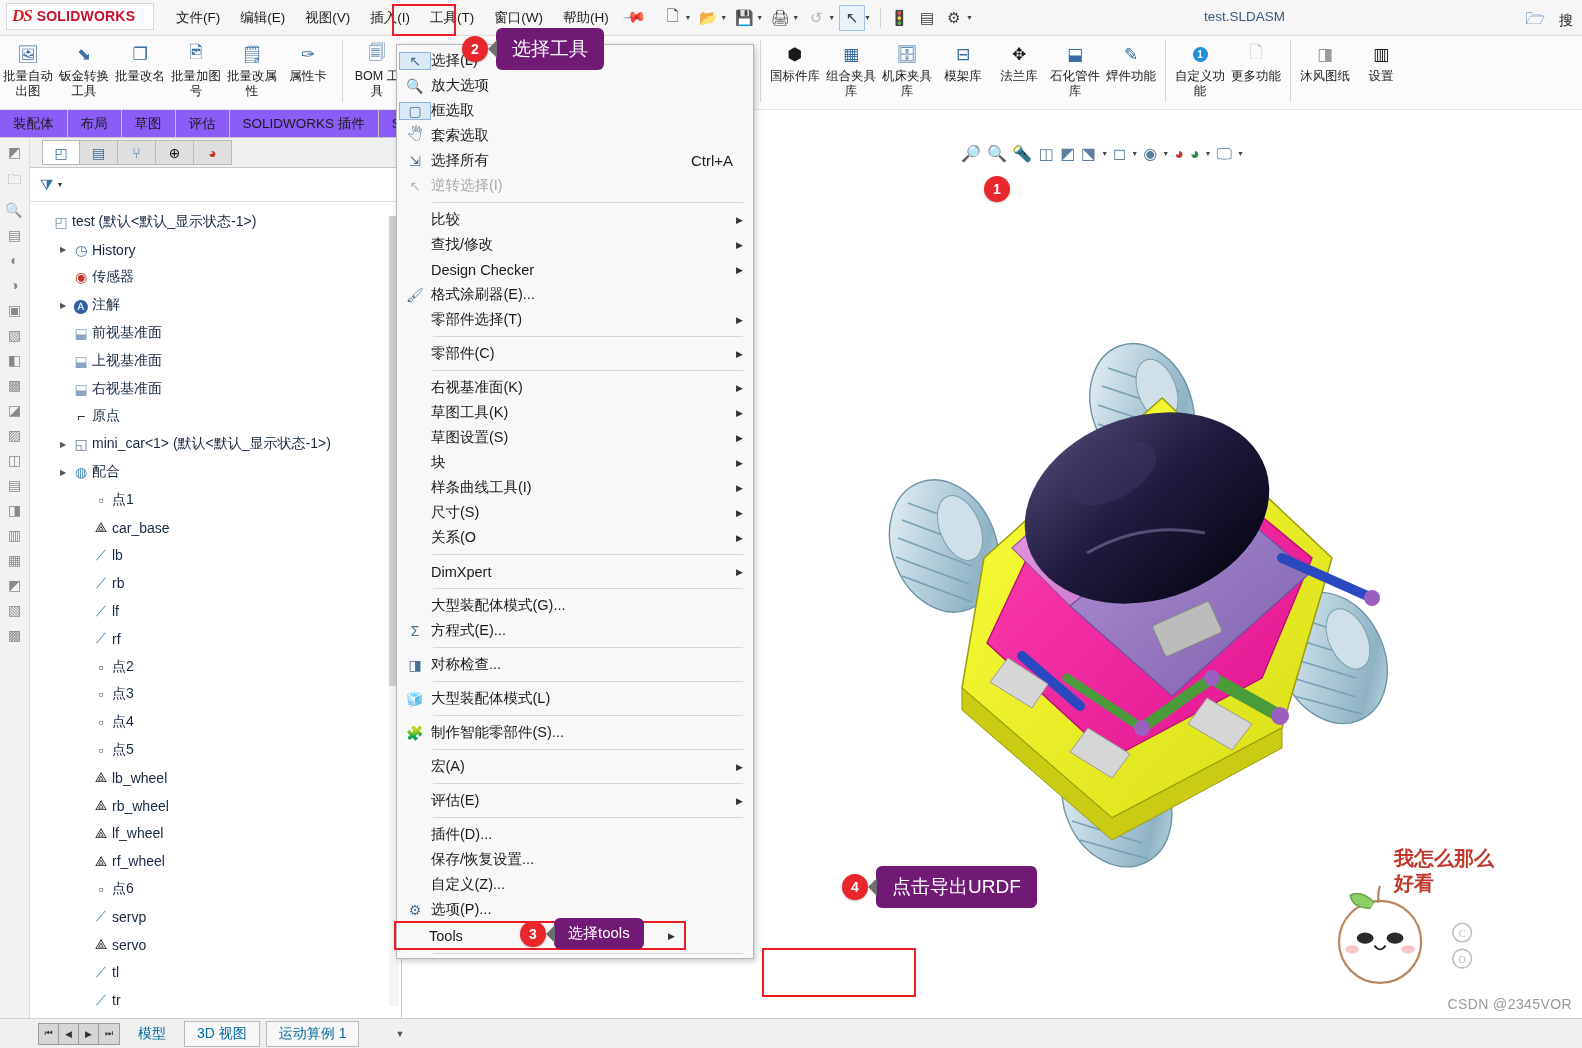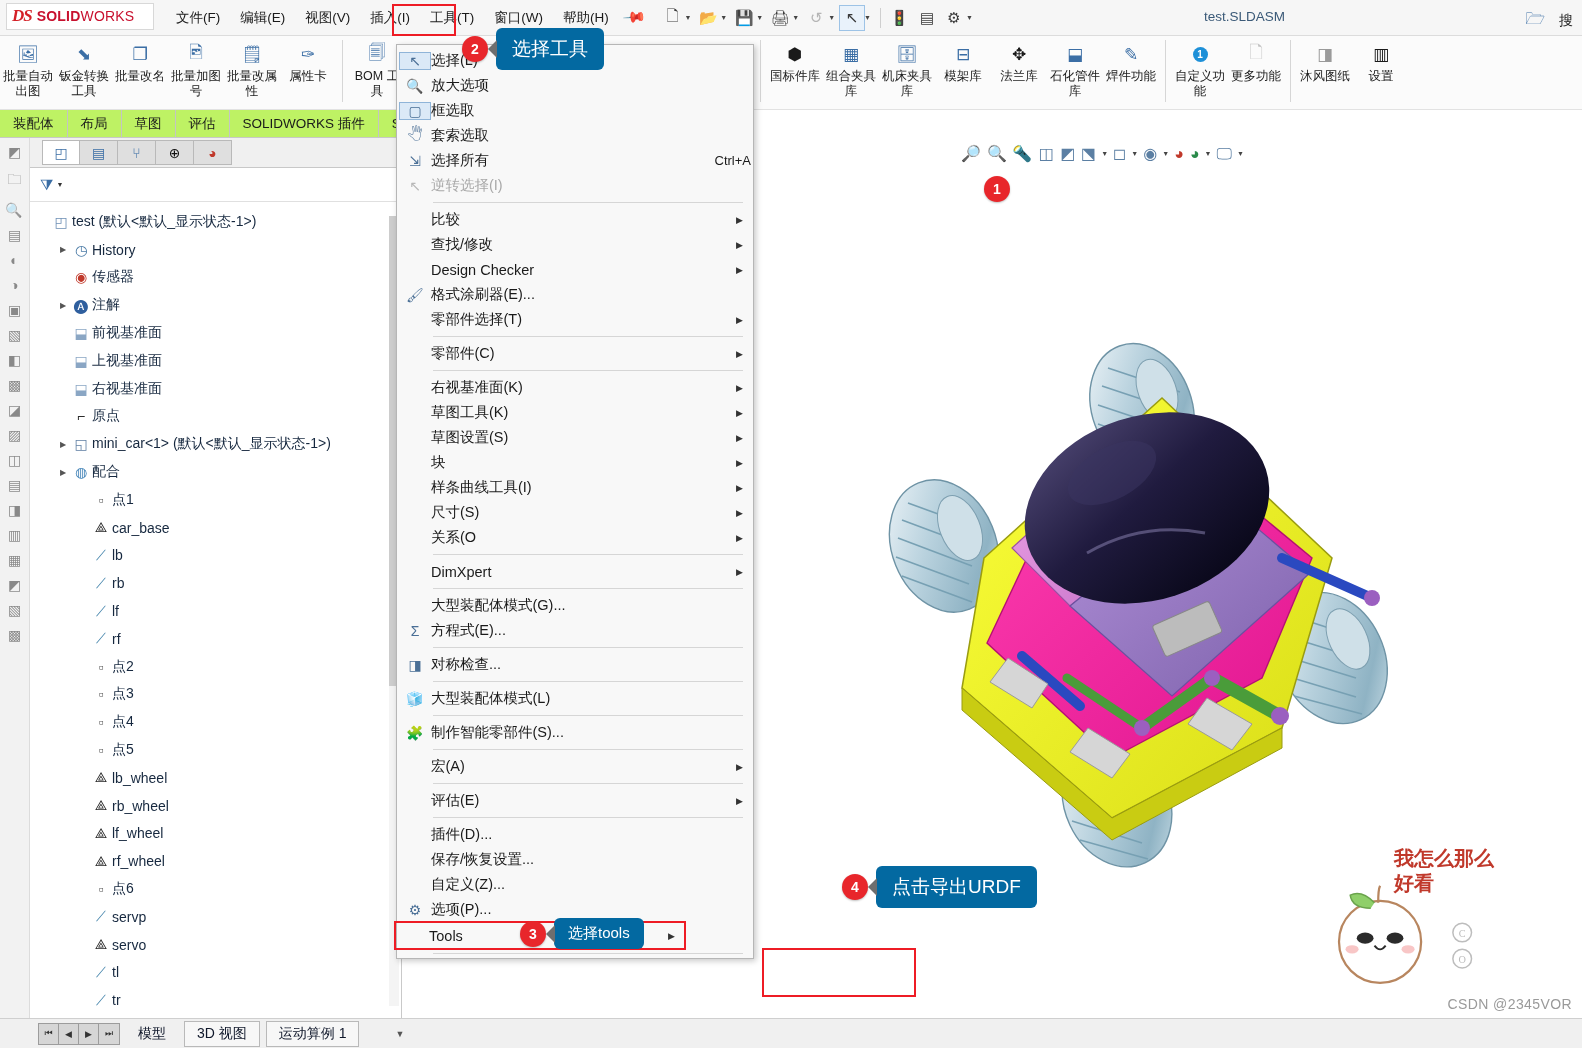--- a/index.html
+++ b/index.html
@@ -24,21 +24,21 @@
     background: #fff; border: 1px solid #d8d8d8;
     padding-left: 5px;
   }
   .sw-logo .ds {
     font-family: "Liberation Serif", serif; font-weight: bold;
     font-size: 17px; color: #d42027; font-style: italic; letter-spacing: -1px;
   }
   .sw-logo .swname {
     font-size: 14px; font-weight: bold; color: #c8102e; letter-spacing: .2px;
   }
-  .sw-logo .swname i { font-style: normal; font-weight: normal; }
+  .sw-logo .swname i { font-style: normal; font-weight: bold; }
   .menubar { display: flex; align-items: center; gap: 0px; margin-left: 12px; }
   .menubar .mi {
     font-size: 13.5px; color: #1a1a1a; padding: 4px 10px; cursor: default;
     white-space: nowrap;
   }
   .pin-icon { margin-left: 6px; color: #1f6fa8; font-size: 15px; transform: rotate(40deg); }
 
   .qtoolbar { display: flex; align-items: center; gap: 1px; margin-left: 16px; }
   .qbtn {
     width: 26px; height: 26px; display: flex; align-items: center; justify-content: center;
@@ -83,21 +83,21 @@
   }
 
   
   .cmdtabs {
     position: absolute; left: 0; top: 110px; width: 404px; height: 28px;
     display: flex; align-items: stretch; background: #efefef;
     border-bottom: 1px solid #c8c8c8;
   }
   .cmdtab {
     display: flex; align-items: center; padding: 0 13px; font-size: 13.5px;
-    color: #1a1a1a; border-right: 1px solid #c4c4c4; background: #bef264;
+    color: #1a1a1a; border-right: 1px solid #c4c4c4; background: #8b5cf6;
     white-space: nowrap; cursor: default;
   }
 
   
   .leftrail {
     position: absolute; left: 0; top: 138px; width: 30px; height: 880px;
     background: #f2f2f2; border-right: 1px solid #dcdcdc;
     display: flex; flex-direction: column; align-items: center; padding-top: 6px; gap: 9px;
   }
   .leftrail .ri { font-size: 14px; color: #4a4a4a; opacity: .62; }
@@ -160,21 +160,21 @@
   .viewtb .cr { font-size: 7px; color: #444; }
 
   
   .callout { position: absolute; display: flex; align-items: center; z-index: 40; }
   .cnum {
     width: 26px; height: 26px; border-radius: 50%; background: #e8262b; color: #fff;
     font-size: 14px; font-weight: bold; display: flex; align-items: center; justify-content: center;
     box-shadow: 0 1px 2px rgba(0,0,0,.25); z-index: 2;
   }
   .cbub {
-    position: relative; background: #0369a1; color: #fff; font-size: 19px;
+    position: relative; background: #701a75; color: #fff; font-size: 19px;
     padding: 8px 16px; border-radius: 6px; margin-left: 8px; white-space: nowrap;
   }
   .cbub::before {
     content: ""; position: absolute; left: -8px; top: 50%; transform: translateY(-50%);
     border-top: 9px solid transparent; border-bottom: 9px solid transparent;
     border-right: 9px solid #6e6e6e;
   }
 
   
   .dropdown {
@@ -183,21 +183,21 @@
     z-index: 60; padding: 3px 0 0 0;
   }
   .dditem {
     display: flex; align-items: center; height: 25px; font-size: 14.5px; color: #1a1a1a;
     padding-left: 2px; cursor: default; position: relative;
   }
   .dditem .dicon {
     width: 32px; text-align: center; font-size: 14px; color: #4a6f96; flex: none;
   }
   .dditem .dtext { flex: 1; }
-  .dditem .dshort { color: #1a1a1a; font-size: 13px; padding-right: 2px; }
+  .dditem .dshort { color: #1a1a1a; font-size: 15px; padding-right: 20px; }
   .dditem .dsub { font-size: 9px; color: #333; padding-right: 10px; }
   .dditem.disabled { color: #a9a9a9; }
   .dditem.disabled .dicon { color: #b8b8b8; }
   .dditem.boxed-icon .dicon {
     background: #dbe9f7; border: 1px solid #8fb4d8;
   }
   .ddsep { height: 1px; background: #d6d6d6; margin: 4px 10px 4px 36px; }
   .dditem.redbox {
     outline: 2.5px solid #ee1c25; outline-offset: -1px; height: 27px;
     margin-left: -2px; width: 290px;
@@ -241,21 +241,21 @@
     position: absolute; left: 0; bottom: 0; width: 1582px; height: 30px;
     background: #f0f0f0; border-top: 1px solid #cfcfcf; display: flex; align-items: center;
   }
   .navbtns { display: flex; margin-left: 38px; border: 1px solid #9c9c9c; }
   .navbtns .nb {
     width: 20px; height: 20px; background: #d6d6d6; border-right: 1px solid #9c9c9c;
     display: flex; align-items: center; justify-content: center; font-size: 9px; color: #333;
   }
   .navbtns .nb:last-child { border-right: none; }
   .btab {
-    font-size: 14px; color: #0f172a; padding: 3px 12px; margin-left: 6px; white-space: nowrap;
+    font-size: 14px; color: #0369a1; padding: 3px 12px; margin-left: 6px; white-space: nowrap;
   }
   .btab.boxed { border: 1px solid #b9b9b9; background: #f7f7f7; }
   .bcaret { margin-left: 36px; font-size: 9px; color: #555; }
 </style>
 </head>
 <body>
 
 <div id="app">
 
   <div class="titlebar">

